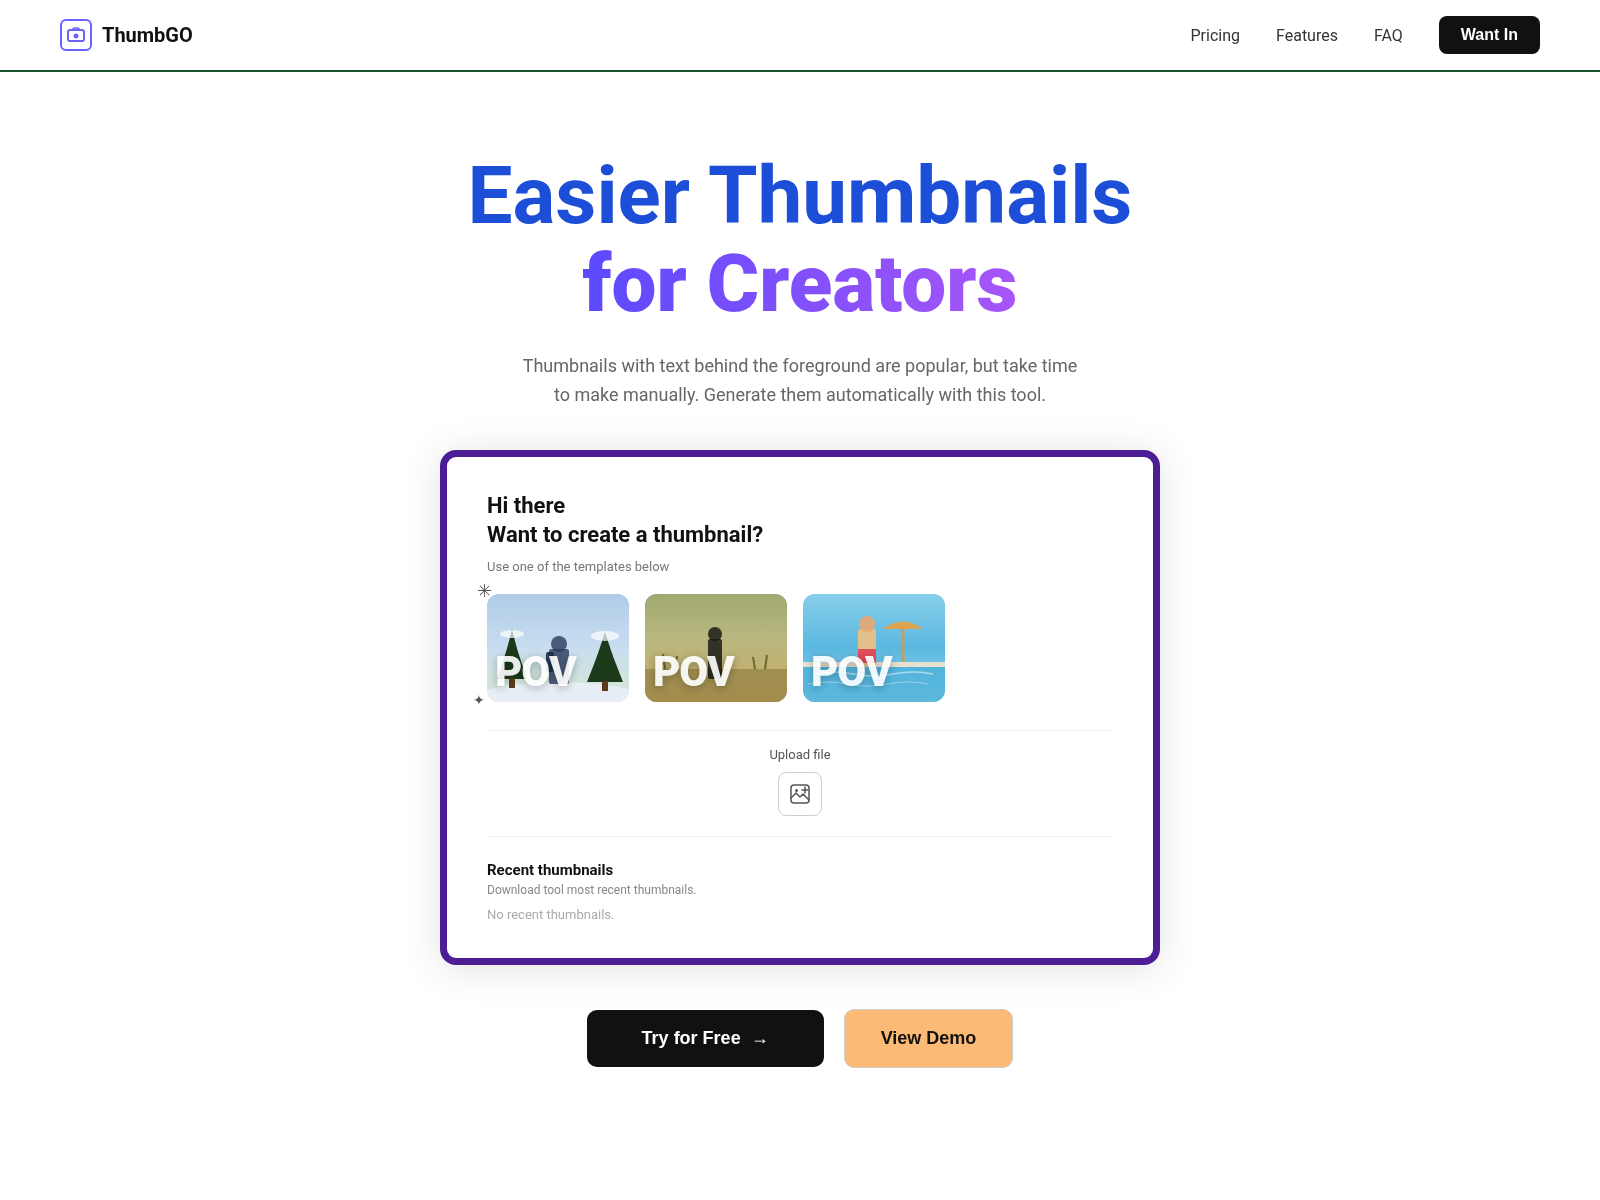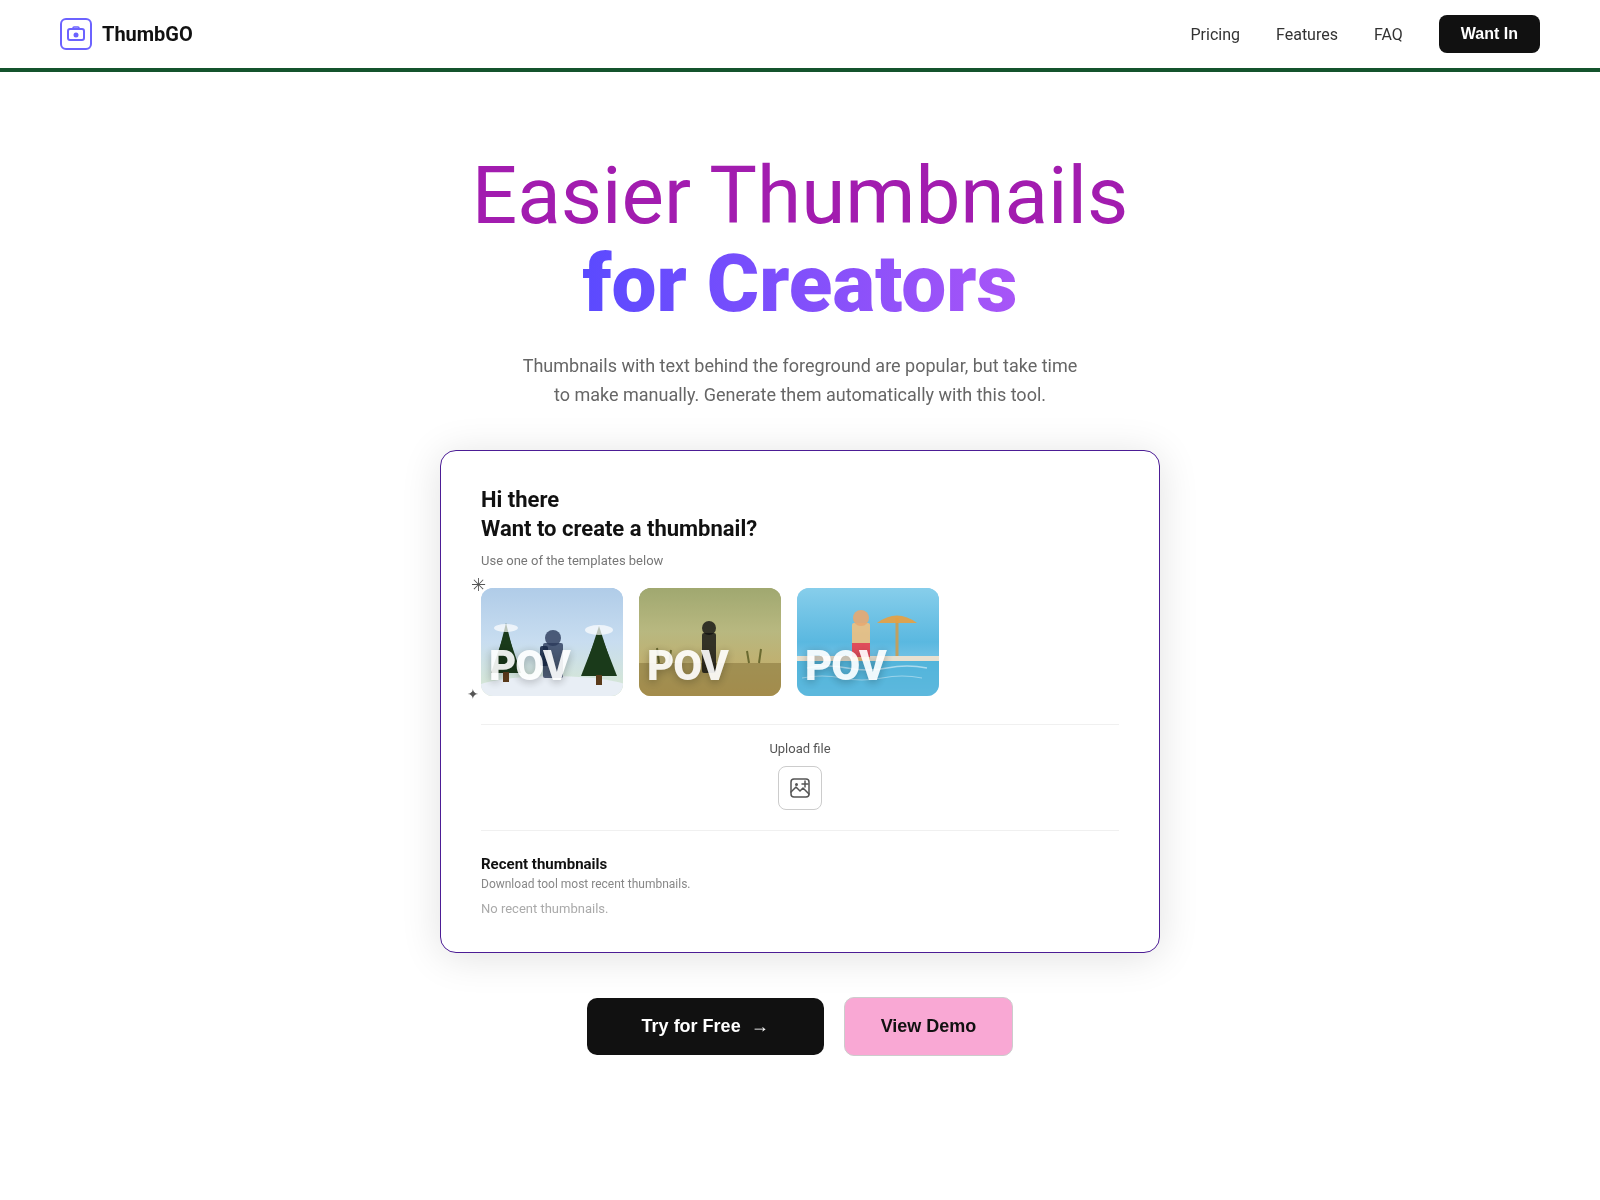--- a/index.html
+++ b/index.html
@@ -16,21 +16,21 @@
       overflow-x: hidden;
     }
 
     
     nav {
       display: flex;
       align-items: center;
       justify-content: space-between;
       padding: 0 60px;
       height: 72px;
-      border-bottom: 4px solid #14532d;
+      border-bottom: 2px solid #14532d;
     }
 
     .nav-logo {
       display: flex;
       align-items: center;
       gap: 10px;
       font-weight: 700;
       font-size: 20px;
       color: #111;
     }
@@ -75,22 +75,22 @@
     .hero {
       display: flex;
       flex-direction: column;
       align-items: center;
       padding-top: 80px;
       padding-bottom: 20px;
     }
 
     .hero-title-black {
       font-size: 80px;
-      font-weight: 400;
-      color: #a21caf;
+      font-weight: 700;
+      color: #1d4ed8;
       text-align: center;
       line-height: 1.1;
     }
 
     .hero-title-purple {
       font-size: 80px;
       font-weight: 900;
       background: linear-gradient(90deg, #5b4aff 0%, #a855f7 100%);
       -webkit-background-clip: text;
       -webkit-text-fill-color: transparent;
@@ -109,21 +109,21 @@
     }
 
     
     .app-preview {
       margin: 40px auto 0;
       width: 720px;
       background: #fff;
       border-radius: 16px;
       box-shadow: 0 4px 40px rgba(0,0,0,0.12);
       overflow: hidden;
-      border: 1px solid #4c1d95;
+      border: 7px solid #4c1d95;
     }
 
     .app-preview-inner {
       padding: 36px 40px 28px;
     }
 
     .app-hi {
       font-size: 22px;
       font-weight: 700;
       color: #111;
@@ -288,21 +288,21 @@
       display: flex;
       align-items: center;
       gap: 10px;
     }
 
     .btn-try-arrow {
       font-size: 18px;
     }
 
     .btn-demo {
-      background: #f9a8d4;
+      background: #fdba74;
       color: #111;
       border: 1.5px solid #ccc;
       border-radius: 10px;
       padding: 18px 36px;
       font-size: 18px;
       font-weight: 600;
       cursor: pointer;
     }
   </style>
 </head>

